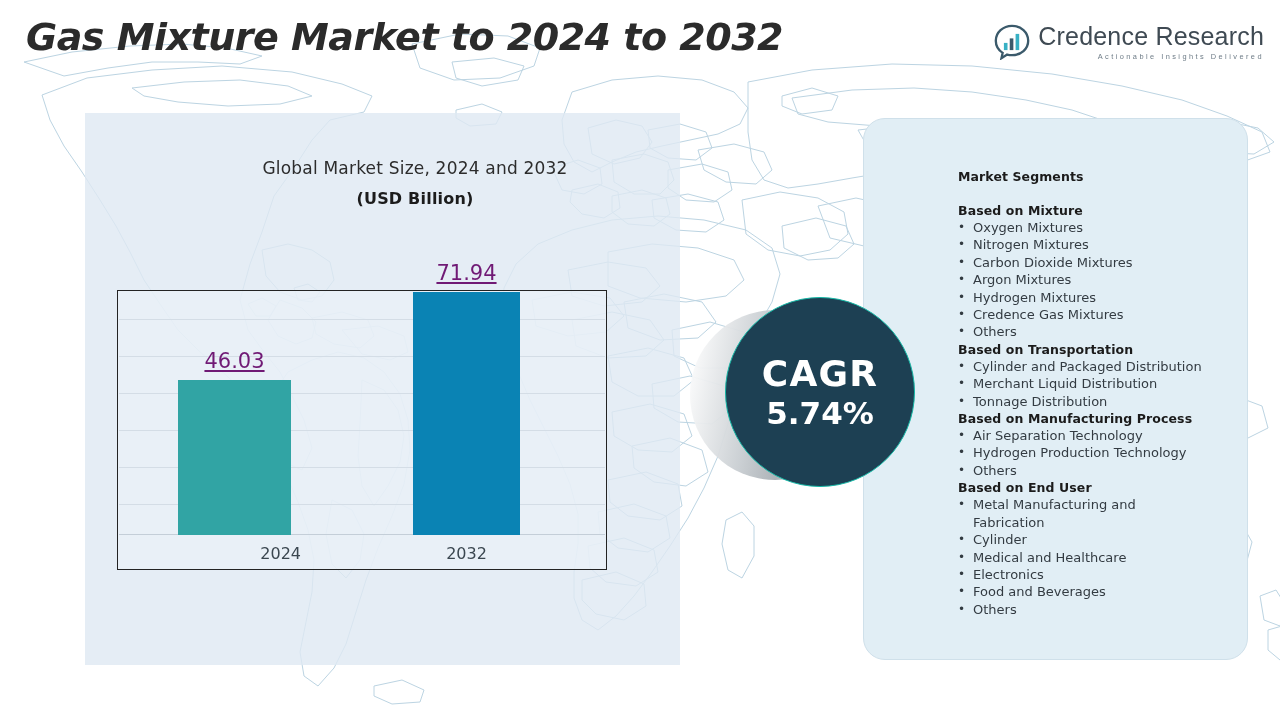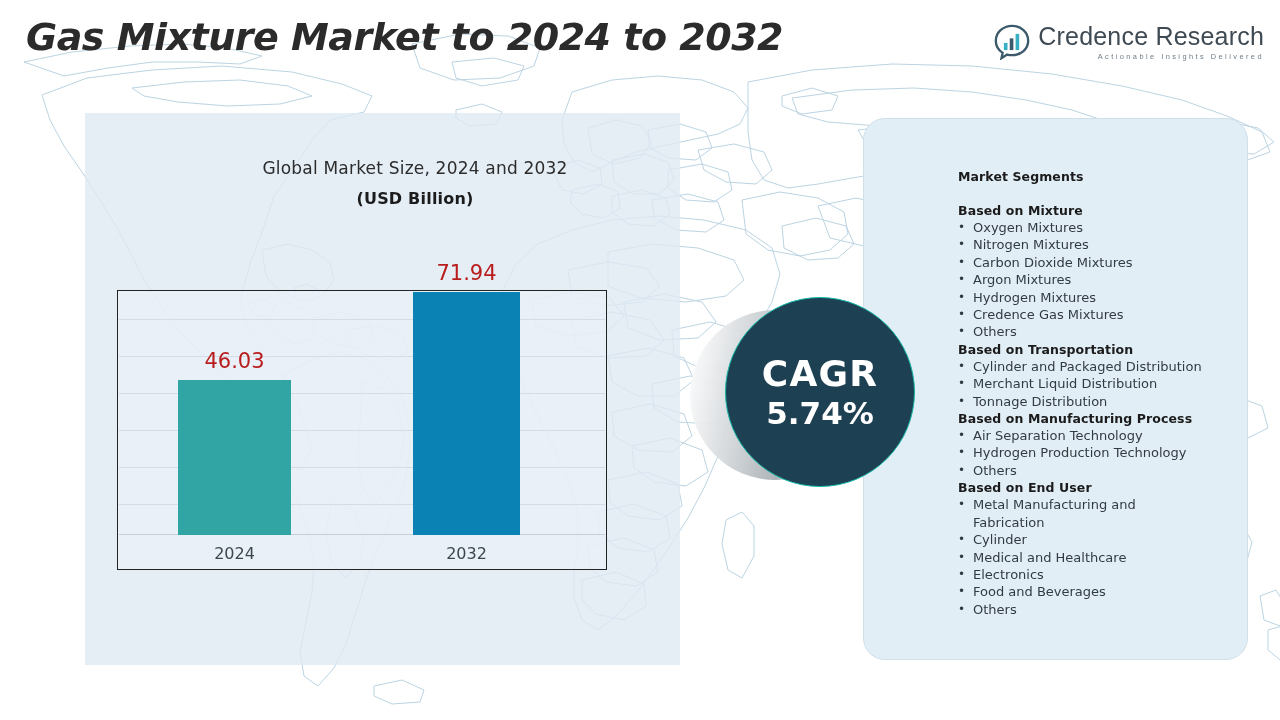--- a/index.html
+++ b/index.html
@@ -160,34 +160,35 @@
     width: 113px;
   }
   #bar-2032 {
     left: 295px;
     width: 107px;
   }
   .bar-value {
     position: absolute;
     text-align: center;
     font-size: 21px;
-    color: #b91c1c;
-    font-family: "DejaVu Sans", sans-serif;
+    color: #701a75;
+    font-family: "DejaVu Sans", sans-serif;
+    text-decoration: underline;
   }
   #value-2024 { left: 50px;  width: 133px; }
   #value-2032 { left: 285px; width: 127px; }
   .bar-label {
     position: absolute;
     bottom: 6px;
     text-align: center;
     font-size: 16px;
     color: #3b4750;
     font-family: "DejaVu Sans", sans-serif;
   }
-  #label-2024 { left: 50px;  width: 133px; }
+  #label-2024 { left: 50px;  width: 133px; text-align: right; }
   #label-2032 { left: 285px; width: 127px; }
 
   
   #cagr-wrap {
     position: absolute;
     left: 678px;
     top: 297px;
     width: 225px;
     height: 195px;
     z-index: 4;

